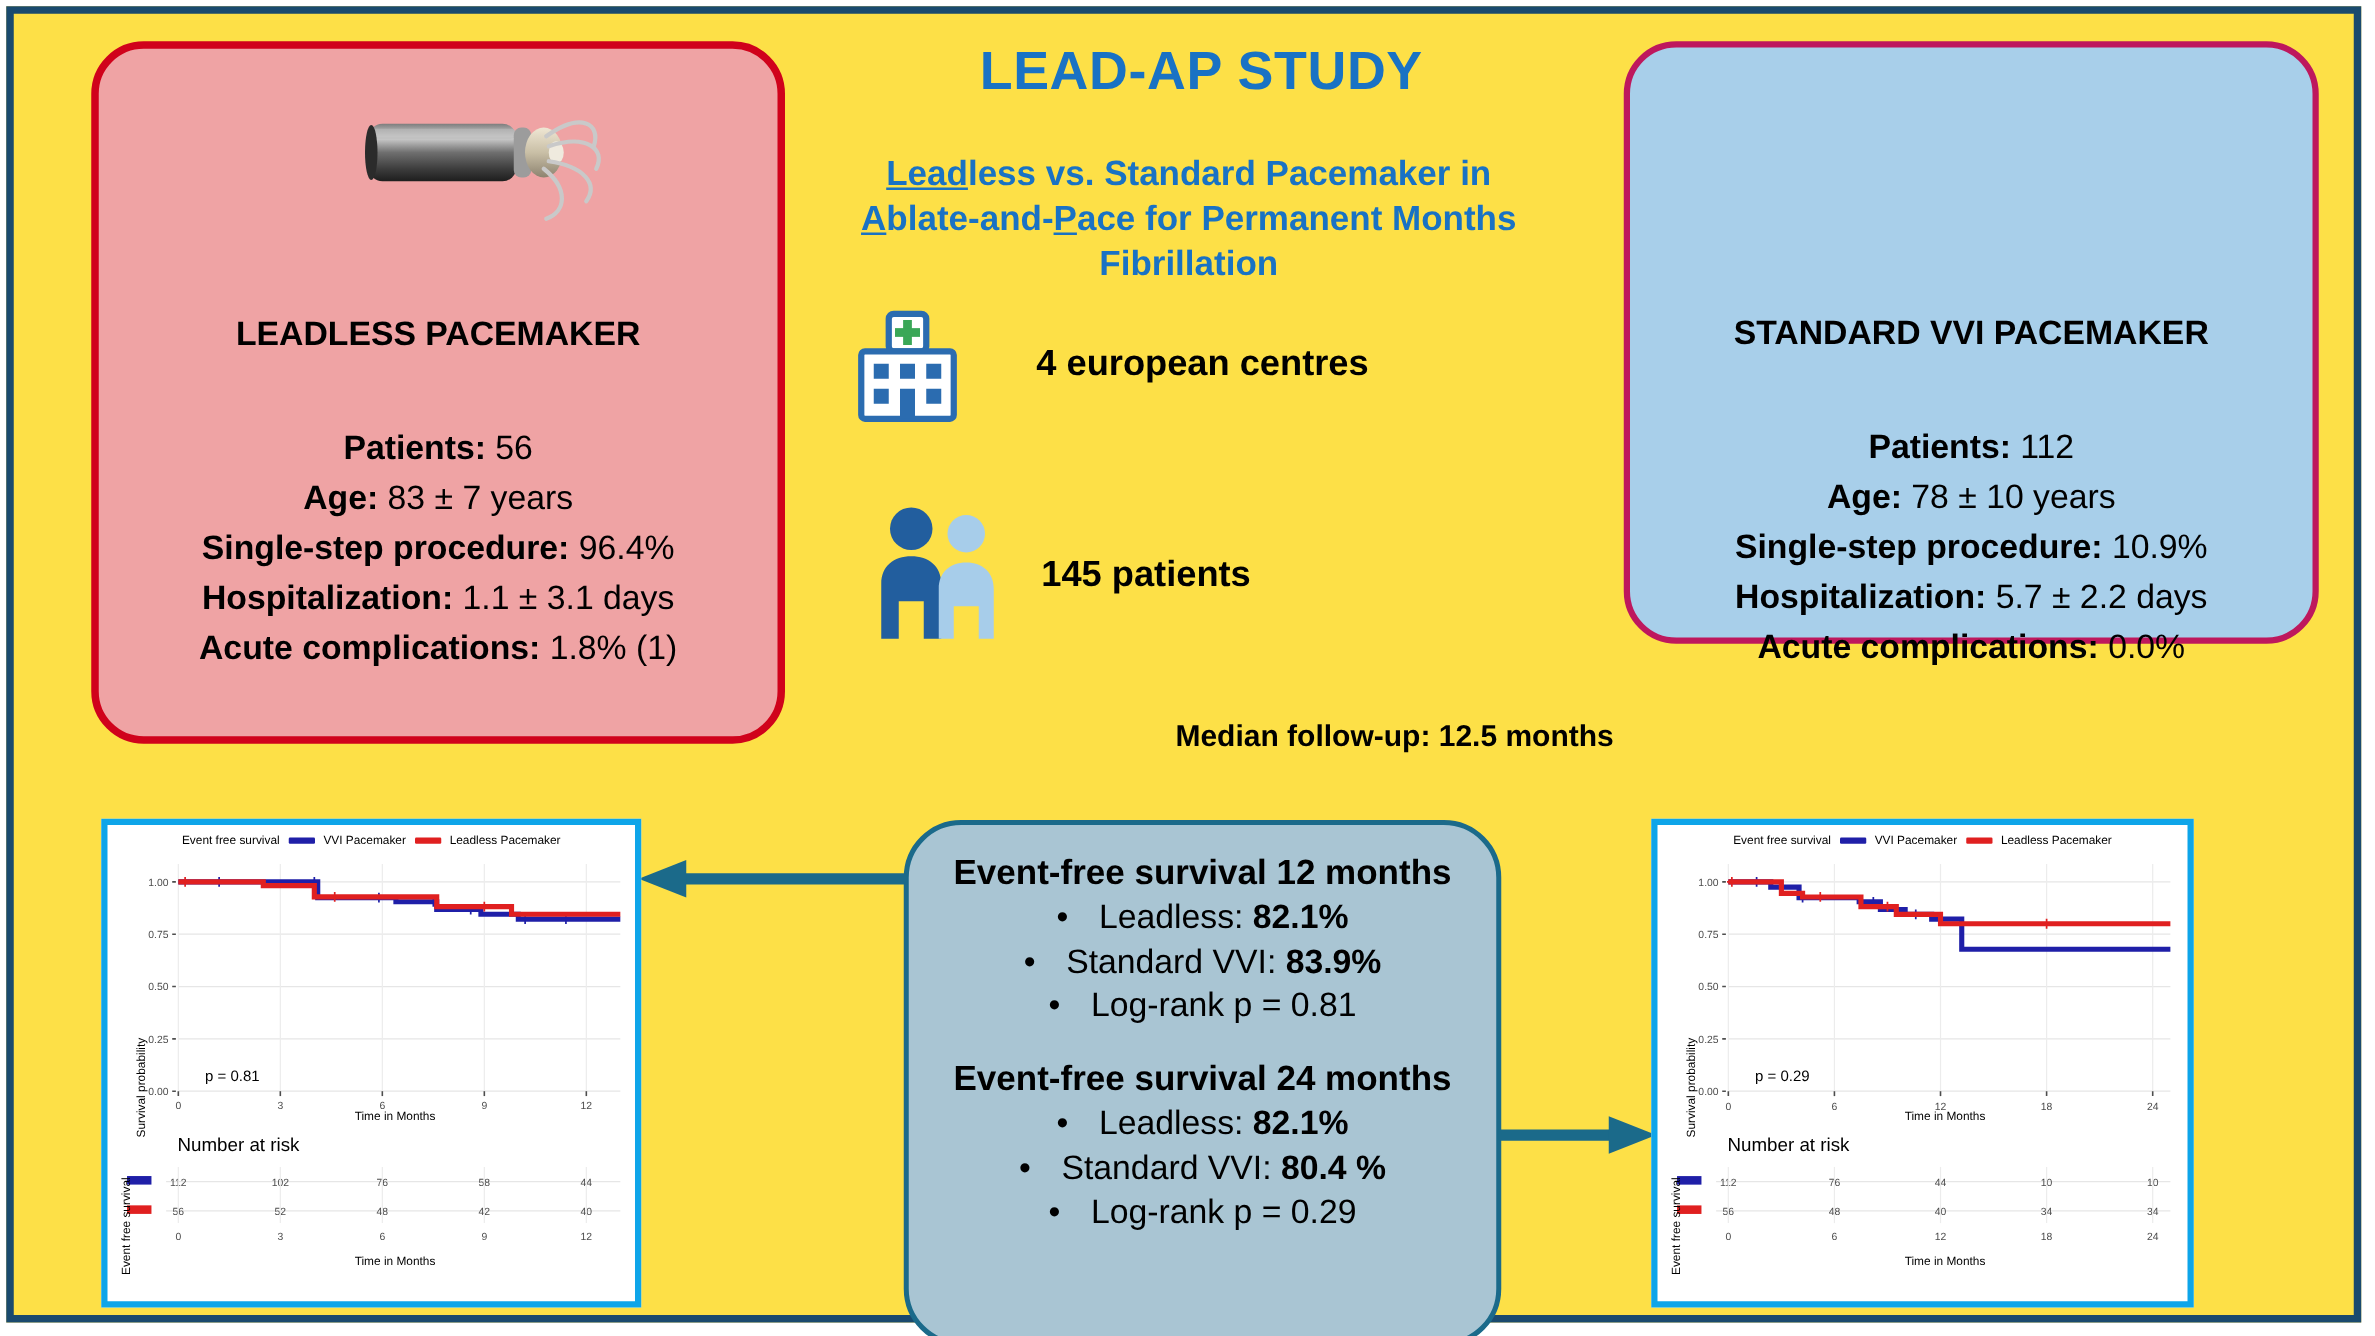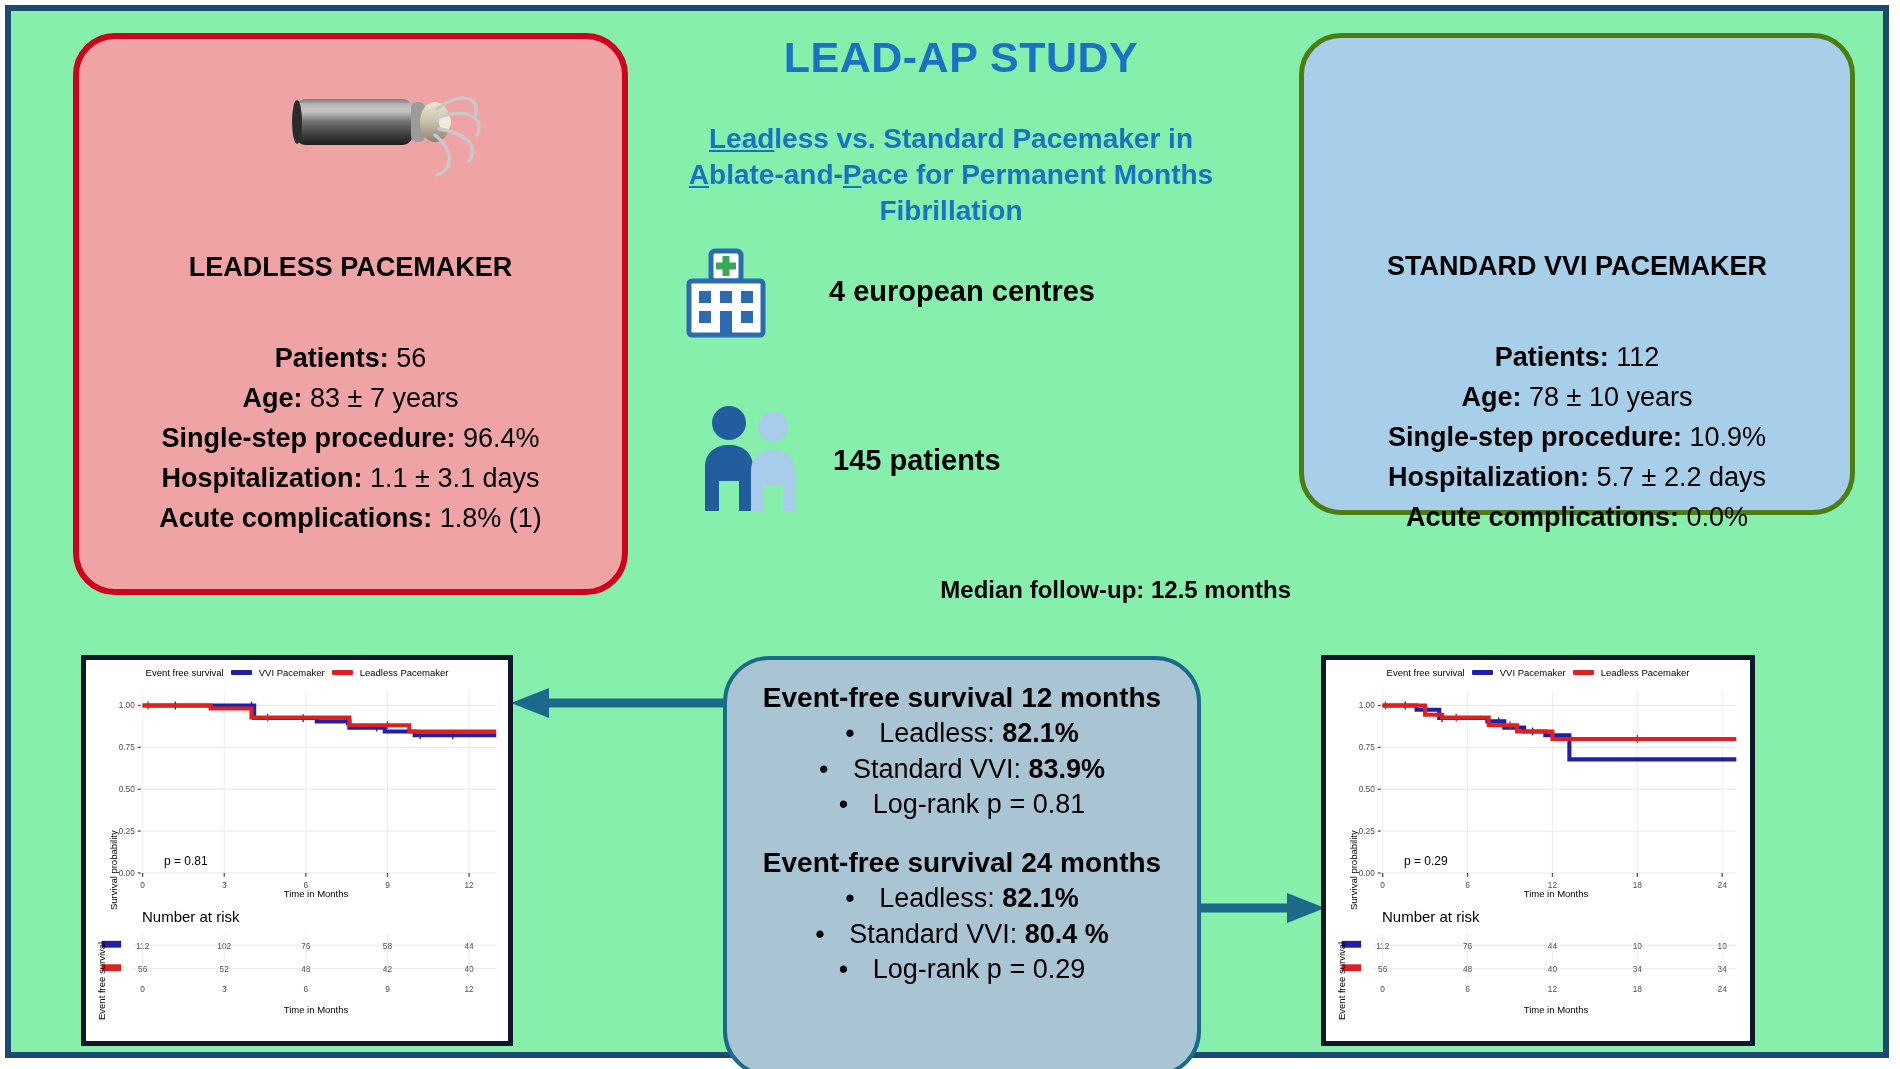--- a/index.html
+++ b/index.html
@@ -1,27 +1,27 @@
 <!DOCTYPE html>
 <html><head>
 <meta charset="utf-8">
 <style>
   html,body{margin:0;padding:0;background:#fff;}
   body{width:1900px;height:1069px;position:relative;font-family:"Liberation Sans",sans-serif;overflow:hidden;}
-  .frame{position:absolute;left:5px;top:5px;width:1884px;height:1053px;border:6px solid #1a4a6e;box-sizing:border-box;background:#86efac;}
+  .frame{position:absolute;left:5px;top:5px;width:1884px;height:1053px;border:6px solid #1a4a6e;box-sizing:border-box;background:#fde047;}
 
   
   .title{position:absolute;left:640px;top:22px;width:620px;text-align:center;font-size:43px;font-weight:bold;color:#1972c4;letter-spacing:.5px;}
   .subtitle{position:absolute;left:640px;top:110px;width:600px;text-align:center;font-size:28px;font-weight:bold;color:#1972c4;line-height:1.28;}
   .subtitle u{text-decoration:underline;text-underline-offset:2px;}
 
   
   .panel{position:absolute;box-sizing:border-box;border-radius:42px;}
   .panel.left{left:62px;top:22px;width:555px;height:562px;background:#efa3a4;border:6px solid #d0021b;}
-  .panel.right{left:1288px;top:22px;width:556px;height:482px;background:#a8cfea;border:5px solid #4d7c0f;}
+  .panel.right{left:1288px;top:22px;width:556px;height:482px;background:#a8cfea;border:5px solid #be185d;}
   .panel-title{position:absolute;left:0;right:0;top:213px;text-align:center;font-size:27px;font-weight:bold;color:#000;}
   .panel-stats{position:absolute;left:0;right:0;top:300px;text-align:center;font-size:27px;color:#000;line-height:1.48;}
   .panel-stats .lbl{font-weight:bold;}
 
   
   .device-leadless{position:absolute;left:190px;top:38px;width:230px;height:130px;}
 
   
   .ctr-row{position:absolute;display:flex;align-items:center;}
   .ctr-row .ctr-text{font-size:29px;font-weight:bold;color:#000;white-space:nowrap;}
@@ -35,21 +35,21 @@
   
   .resultbox{position:absolute;left:712px;top:645px;width:478px;height:421px;box-sizing:border-box;
              background:#a9c5d3;border:4px solid #1b6a8a;border-radius:46px;padding:22px 18px 0 18px;}
   .rb-head{font-size:28px;font-weight:bold;color:#000;text-align:center;margin-bottom:2px;}
   .rb-li{font-size:27px;color:#000;text-align:center;line-height:1.32;}
   .rb-li b{font-weight:bold;}
   .rb-gap{height:24px;}
   .bullet{display:inline-block;width:34px;text-align:left;}
 
   
-  .chart-card{position:absolute;box-sizing:border-box;background:#fff;border:5px solid #0f172a;}
+  .chart-card{position:absolute;box-sizing:border-box;background:#fff;border:5px solid #0ea5e9;}
   .chart-left{left:70px;top:644px;width:432px;height:391px;}
   .chart-right{left:1310px;top:644px;width:434px;height:391px;}
   .km{position:absolute;inset:0;}
   .km-legend{position:absolute;top:7px;left:0;right:0;display:flex;justify-content:center;align-items:center;gap:7px;font-size:9.5px;color:#000;}
   .lg-line{display:inline-block;width:21px;height:5px;border-radius:1px;}
   .lg-blue{background:#1f1fa8;}
   .lg-red{background:#e02020;}
   .km-ylab{position:absolute;font-size:9.5px;color:#000;transform:rotate(-90deg);transform-origin:left top;white-space:nowrap;}
   .km-xlab{position:absolute;font-size:9.5px;color:#000;text-align:center;}
   .risk-title{position:absolute;font-size:15px;color:#000;}

